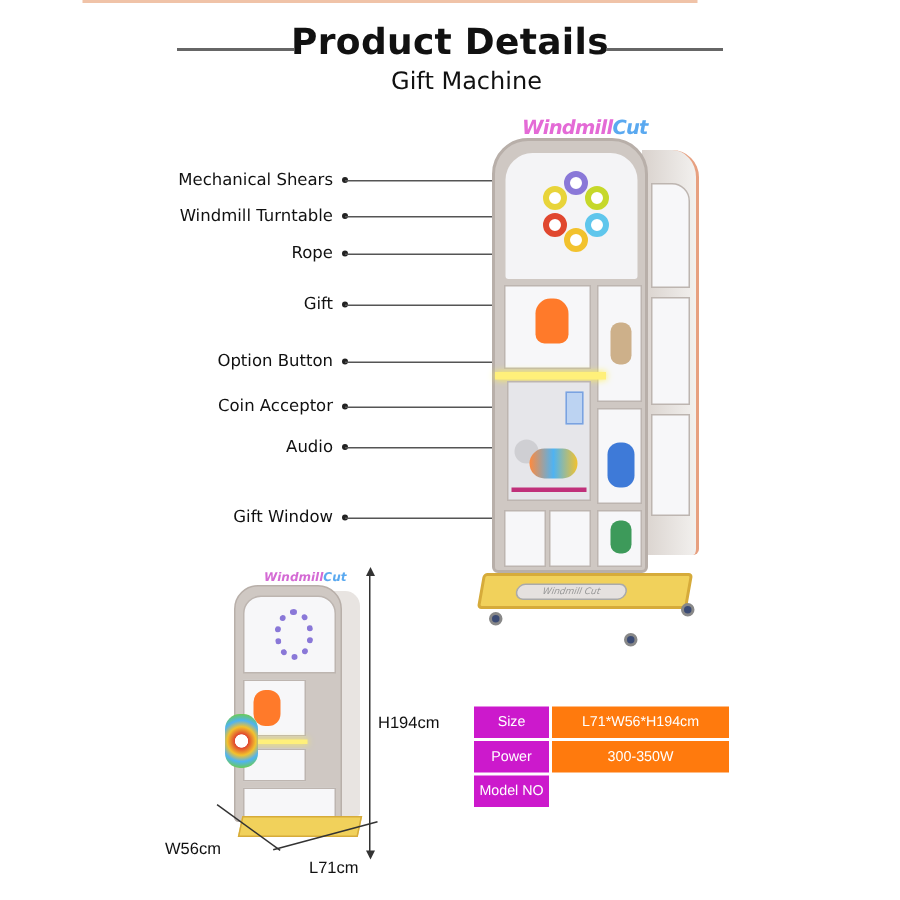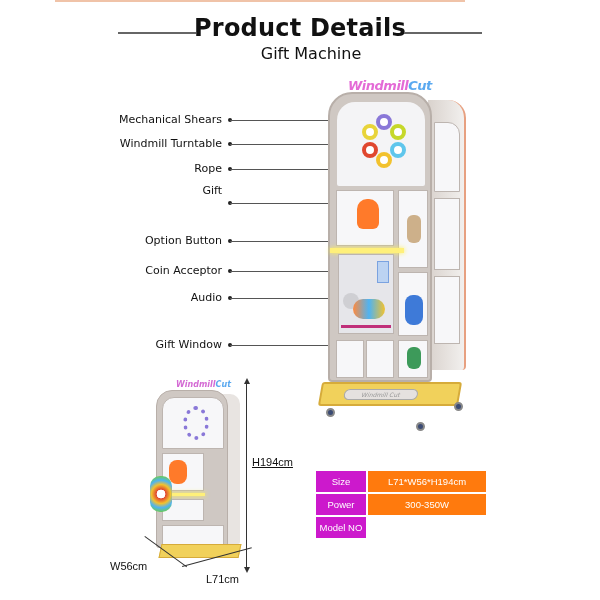--- a/index.html
+++ b/index.html
@@ -77,21 +77,21 @@
   </div>
   <div class="callout-dot" style="left:228px;top:142px;"></div>
   <div class="callout-line" style="left:230px;top:144px;width:140px;"></div>
 
   <div class="callout" style="top:162px;width:222px;">
     <span class="label">Rope</span>
   </div>
   <div class="callout-dot" style="left:228px;top:167px;"></div>
   <div class="callout-line" style="left:230px;top:169px;width:124px;"></div>
 
-  <div class="callout" style="top:184px;width:222px;">
+  <div class="callout" style="top:196px;width:222px;">
     <span class="label">Gift</span>
   </div>
   <div class="callout-dot" style="left:228px;top:201px;"></div>
   <div class="callout-line" style="left:230px;top:203px;width:140px;"></div>
 
   <div class="callout" style="top:234px;width:222px;">
     <span class="label">Option Button</span>
   </div>
   <div class="callout-dot" style="left:228px;top:239px;"></div>
   <div class="callout-line" style="left:230px;top:241px;width:110px;"></div>
@@ -176,21 +176,21 @@
     <div class="pane" style="left:5px;top:108px;width:42px;height:22px;"></div>
     <div class="pane" style="left:5px;top:134px;width:62px;height:20px;"></div>
   </div>
   <div style="position:absolute;left:-2px;top:96px;width:22px;height:36px;border-radius:10px;background:radial-gradient(circle,#fff 20%,#e0472f 22%,#f2c22e 45%,#4fb3f2 65%,#6aca5a 85%);"></div>
   <div class="sm-base"></div>
 </div>
 
 <div class="dim-v"></div>
 <div class="arrow-up" style="left:243.5px;top:378px;border-bottom:6px solid #333;"></div>
 <div class="arrow-up" style="left:243.5px;top:567px;border-top:6px solid #333;"></div>
-<div class="dim-label" style="left:252px;top:456px;text-decoration:underline;">H194cm</div>
+<div class="dim-label" style="left:252px;top:476px;">H194cm</div>
 
 <div class="dim-diag" style="left:145px;top:536px;width:52px;transform:rotate(36deg);"></div>
 <div class="dim-label" style="left:110px;top:560px;">W56cm</div>
 
 <div class="dim-diag" style="left:182px;top:566px;width:72px;transform:rotate(-15deg);"></div>
 <div class="dim-label" style="left:206px;top:573px;">L71cm</div>
 
 <div class="spec">
   <div class="spec-row">
     <div class="spec-key">Size</div>

